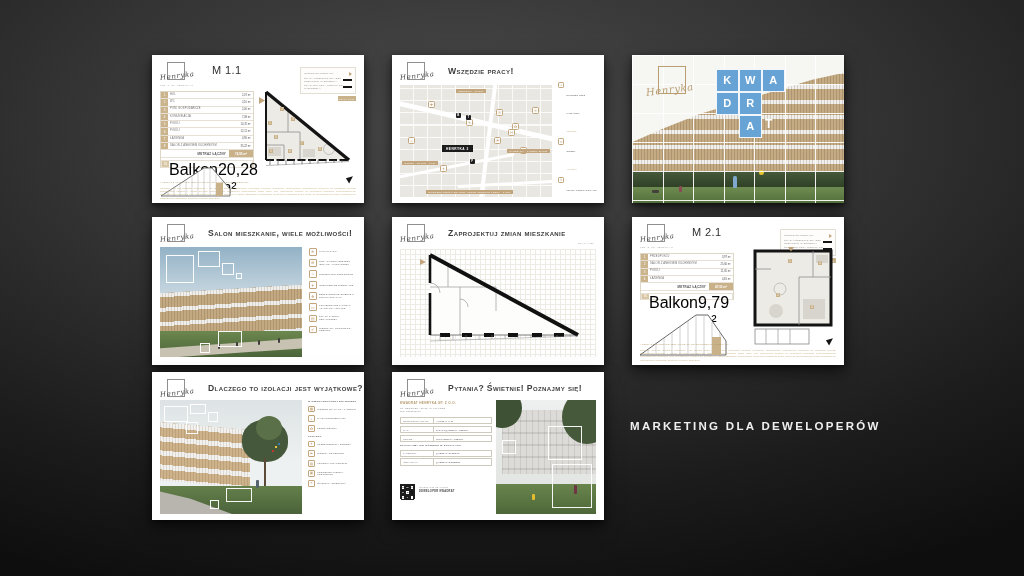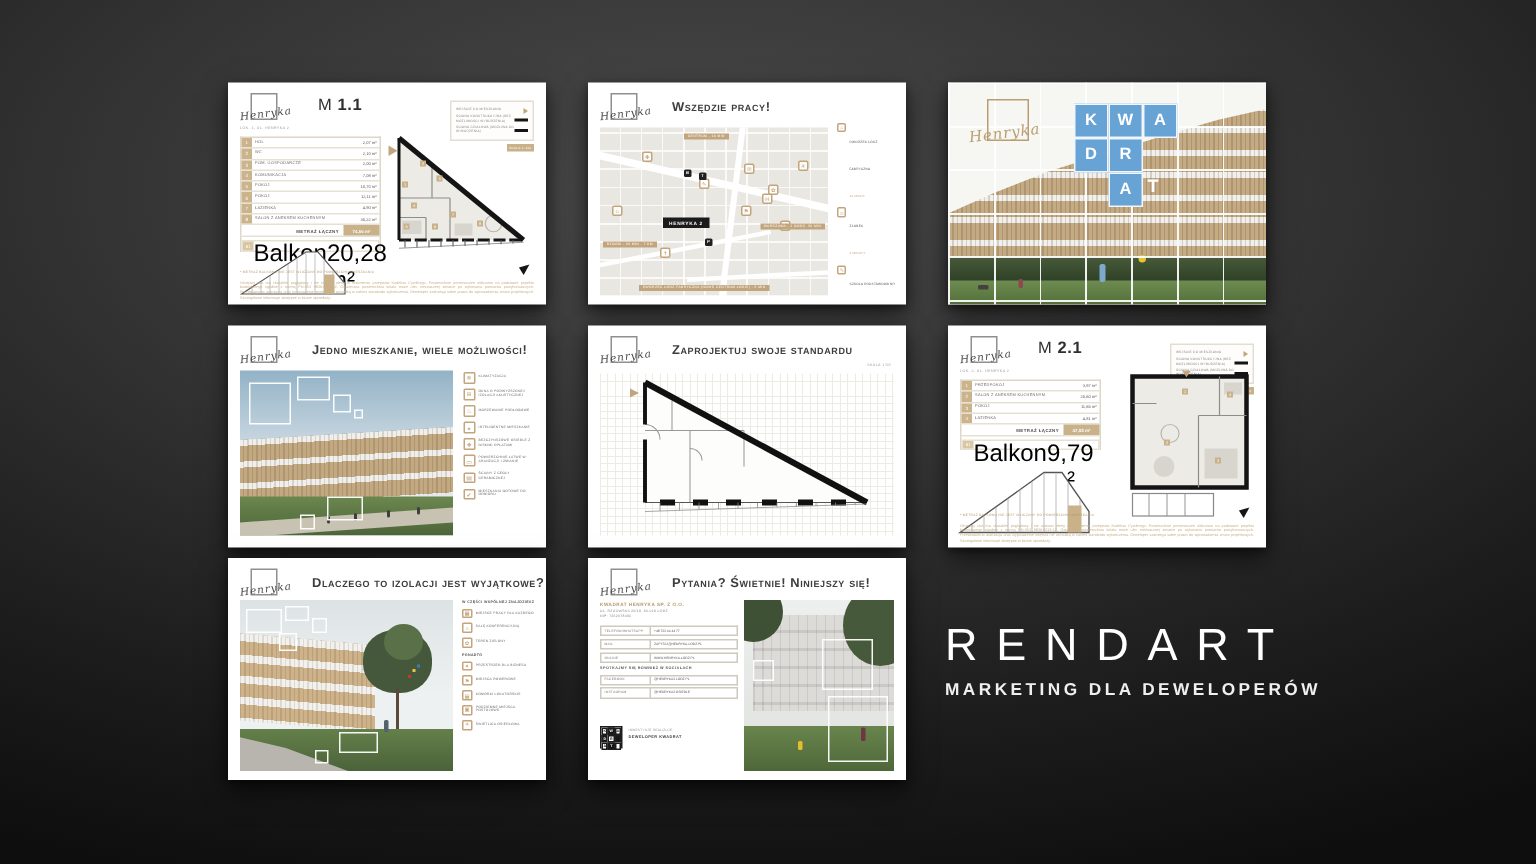--- a/index.html
+++ b/index.html
@@ -18,21 +18,21 @@
   .hlogo .sq{position:absolute;left:7px;top:1px;width:18px;height:18px;border:1px solid #8f8f8f}
   .hlogo .script{position:absolute;left:0;top:11px;font-family:"DejaVu Serif",serif;font-style:italic;
     font-size:7px;color:#4a4a4a;transform:rotate(-7deg);letter-spacing:.6px;white-space:nowrap}
   .hlogo.tan{left:14px;top:10px;width:70px;height:44px}
   .hlogo.tan .sq{width:28px;height:28px;border-color:#b99e72;left:12px}
   .hlogo.tan .script{font-size:10px;color:#b99e72;top:19px}
 
   .stitle{position:absolute;left:56px;top:11px;font-size:8.6px;font-weight:700;color:#3d3d3d;
     font-variant:small-caps;letter-spacing:.4px;white-space:nowrap}
   .mtitle{position:absolute;left:60px;top:9px;font-size:11px;color:#2f2f2f;letter-spacing:.4px}
-  .mtitle .b{font-weight:700}
+  .mtitle .b{font-weight:400}
   .addr{position:absolute;left:8px;top:29px;font-size:2.4px;color:#9a9a9a;letter-spacing:.3px;text-transform:uppercase}
 
   
   .ptab{position:absolute;left:8px;top:36px;width:94px;border:.5px solid #ded7c8;border-bottom:none;background:#fff}
   .prow{display:flex;height:7.3px;border-bottom:.5px solid #e7e1d5}
   .prow .no{width:7px;background:#cbb38c;color:#fff;font-size:3px;display:flex;align-items:center;justify-content:center;flex:none}
   .prow .name{flex:1;font-size:2.6px;color:#6a6a6a;display:flex;align-items:center;padding-left:2px;
     letter-spacing:.2px;text-transform:uppercase;line-height:1.1}
   .prow .area{width:17px;font-size:2.7px;color:#555;display:flex;align-items:center;justify-content:flex-end;padding-right:2px;flex:none}
   .ptotal{display:flex;height:8px;border-bottom:.5px solid #e7e1d5}
@@ -402,21 +402,21 @@
       <span class="sq"></span>
       <span class="script">Henryka</span>
     </div>
   </div>
 
   <div class="slide" id="s4">
     <div class="hlogo">
       <span class="sq"></span>
       <span class="script">Henryka</span>
     </div>
-    <div class="stitle">Jedno mieszkanie, wiele możliwości!</div>
+    <div class="stitle">Salon mieszkanie, wiele możliwości!</div>
     <div class="j-img">
       <div class="j-bld"></div>
       <div class="j-grass"></div>
       <div class="j-path"></div>
       <div class="fig" style="left:58px;bottom:8px"></div>
       <div class="fig" style="left:76px;bottom:10px"></div>
       <div class="fig" style="left:98px;bottom:12px"></div>
       <div class="fig" style="left:118px;bottom:14px"></div>
       <div class="wsq" style="left:6px;top:8px;width:28px;height:28px"></div>
       <div class="wsq" style="left:38px;top:4px;width:22px;height:16px"></div>
@@ -459,21 +459,21 @@
           <span class="feattx">Mieszkania gotowe do odbioru</span>
         </div>
     </div>
   </div>
 
   <div class="slide" id="s5">
     <div class="hlogo">
       <span class="sq"></span>
       <span class="script">Henryka</span>
     </div>
-    <div class="stitle">Zaprojektuj swoje standardu</div>
+    <div class="stitle">Zaprojektuj zmian mieszkanie</div>
     <div class="scale">SKALA 1:50</div>
     <div class="paper">
       <svg viewBox="0 0 196 108" width="196" height="108">
         <polygon points="30,6 30,86 178,86" fill="#fdfdfb"></polygon>
         <g stroke="#999" stroke-width="0.7" fill="none">
           <line x1="30" y1="38" x2="96" y2="38"></line>
             <line x1="60" y1="38" x2="60" y2="86"></line>
           <line x1="96" y1="38" x2="96" y2="62"></line>
             <line x1="48" y1="18" x2="48" y2="38"></line>
           <path d="M30,34 A10,10 0 0 1 40,44"></path>
@@ -680,21 +680,21 @@
           <span class="whytx">Świetlica osiedlowa</span>
         </div>
     </div>
   </div>
 
   <div class="slide" id="s8">
     <div class="hlogo">
       <span class="sq"></span>
       <span class="script">Henryka</span>
     </div>
-    <div class="stitle">Pytania? Świetnie! Niniejszy się!</div>
+    <div class="stitle">Pytania? Świetnie! Poznajmy się!</div>
     <div class="kcompany">Kwadrat Henryka Sp. z o.o.</div>
     <div class="kaddr1">ul. Rzgowska 20/18, 90-019 Łódź</div>
     <div class="kaddr2">NIP: 7262678490</div>
     <div class="ktab">
       <div class="krow">
           <span class="klbl">Telefon/WhatsApp</span>
           <span class="kval">+48 722 44 44 77</span>
         </div>
       <div class="krow">
           <span class="klbl">Mail</span>
@@ -736,17 +736,16 @@
       <div class="kgrass"></div>
       <div class="kkid"></div>
       <div class="kwoman"></div>
       <div class="wsq" style="left:52px;top:26px;width:34px;height:34px"></div>
       <div class="wsq" style="left:56px;top:64px;width:40px;height:44px"></div>
       <div class="wsq" style="left:6px;top:40px;width:14px;height:14px"></div>
     </div>
   </div>
 
   <div class="rendart">
-    <div class="rendart-name">RENDART</div>
     <div class="rendart-tag">MARKETING DLA DEWELOPERÓW</div>
   </div>
 
 </div>
 
 </body></html>

